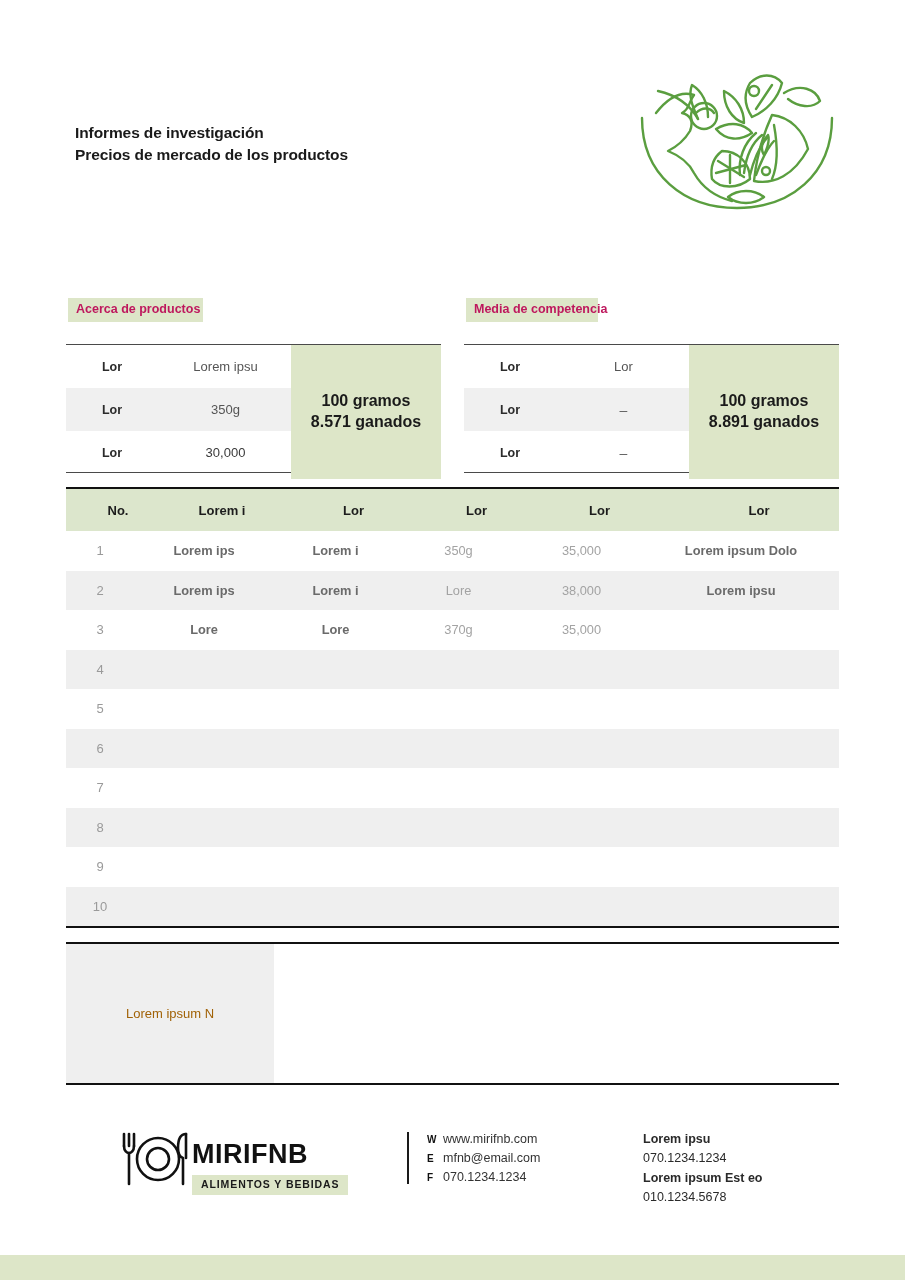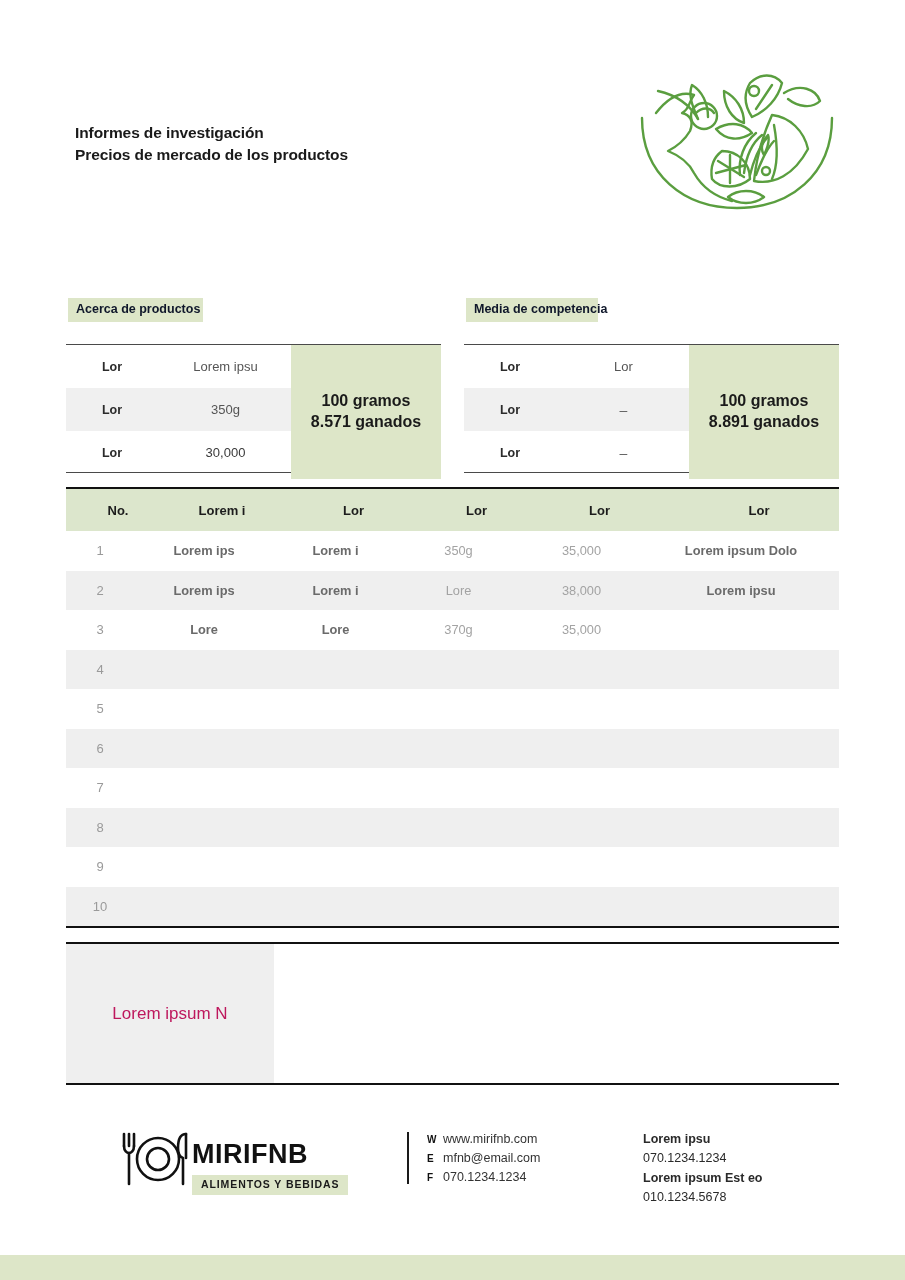--- a/index.html
+++ b/index.html
@@ -62,21 +62,21 @@
     height: 175px;
   }
   .card.left  { left: 0; }
   .card.right { left: 398px; }
 
   .card-label {
     position: relative;
     display: inline-block;
     font-size: 12.5px;
     font-weight: bold;
-    color: #0f172a;
+    color: #be185d;
     padding: 5px 4px 5px 8px;
     margin-left: 2px;
     line-height: 1.1;
     z-index: 2;
     white-space: nowrap;
   }
   .card-label::before {
     content: "";
     position: absolute;
     left: 0; top: 0;
@@ -207,22 +207,22 @@
   }
   .notes-label {
     position: absolute;
     left: 0; top: 0;
     width: 208px;
     height: 100%;
     background: #efefef;
     display: flex;
     align-items: center;
     justify-content: center;
-    font-size: 17px;
-    color: #be185d;
+    font-size: 13px;
+    color: #a16207;
   }
   .notes-field {
     position: absolute;
     left: 208px; top: 0;
     right: 0; height: 100%;
     background: #ffffff;
   }
 
   
   .footer {

